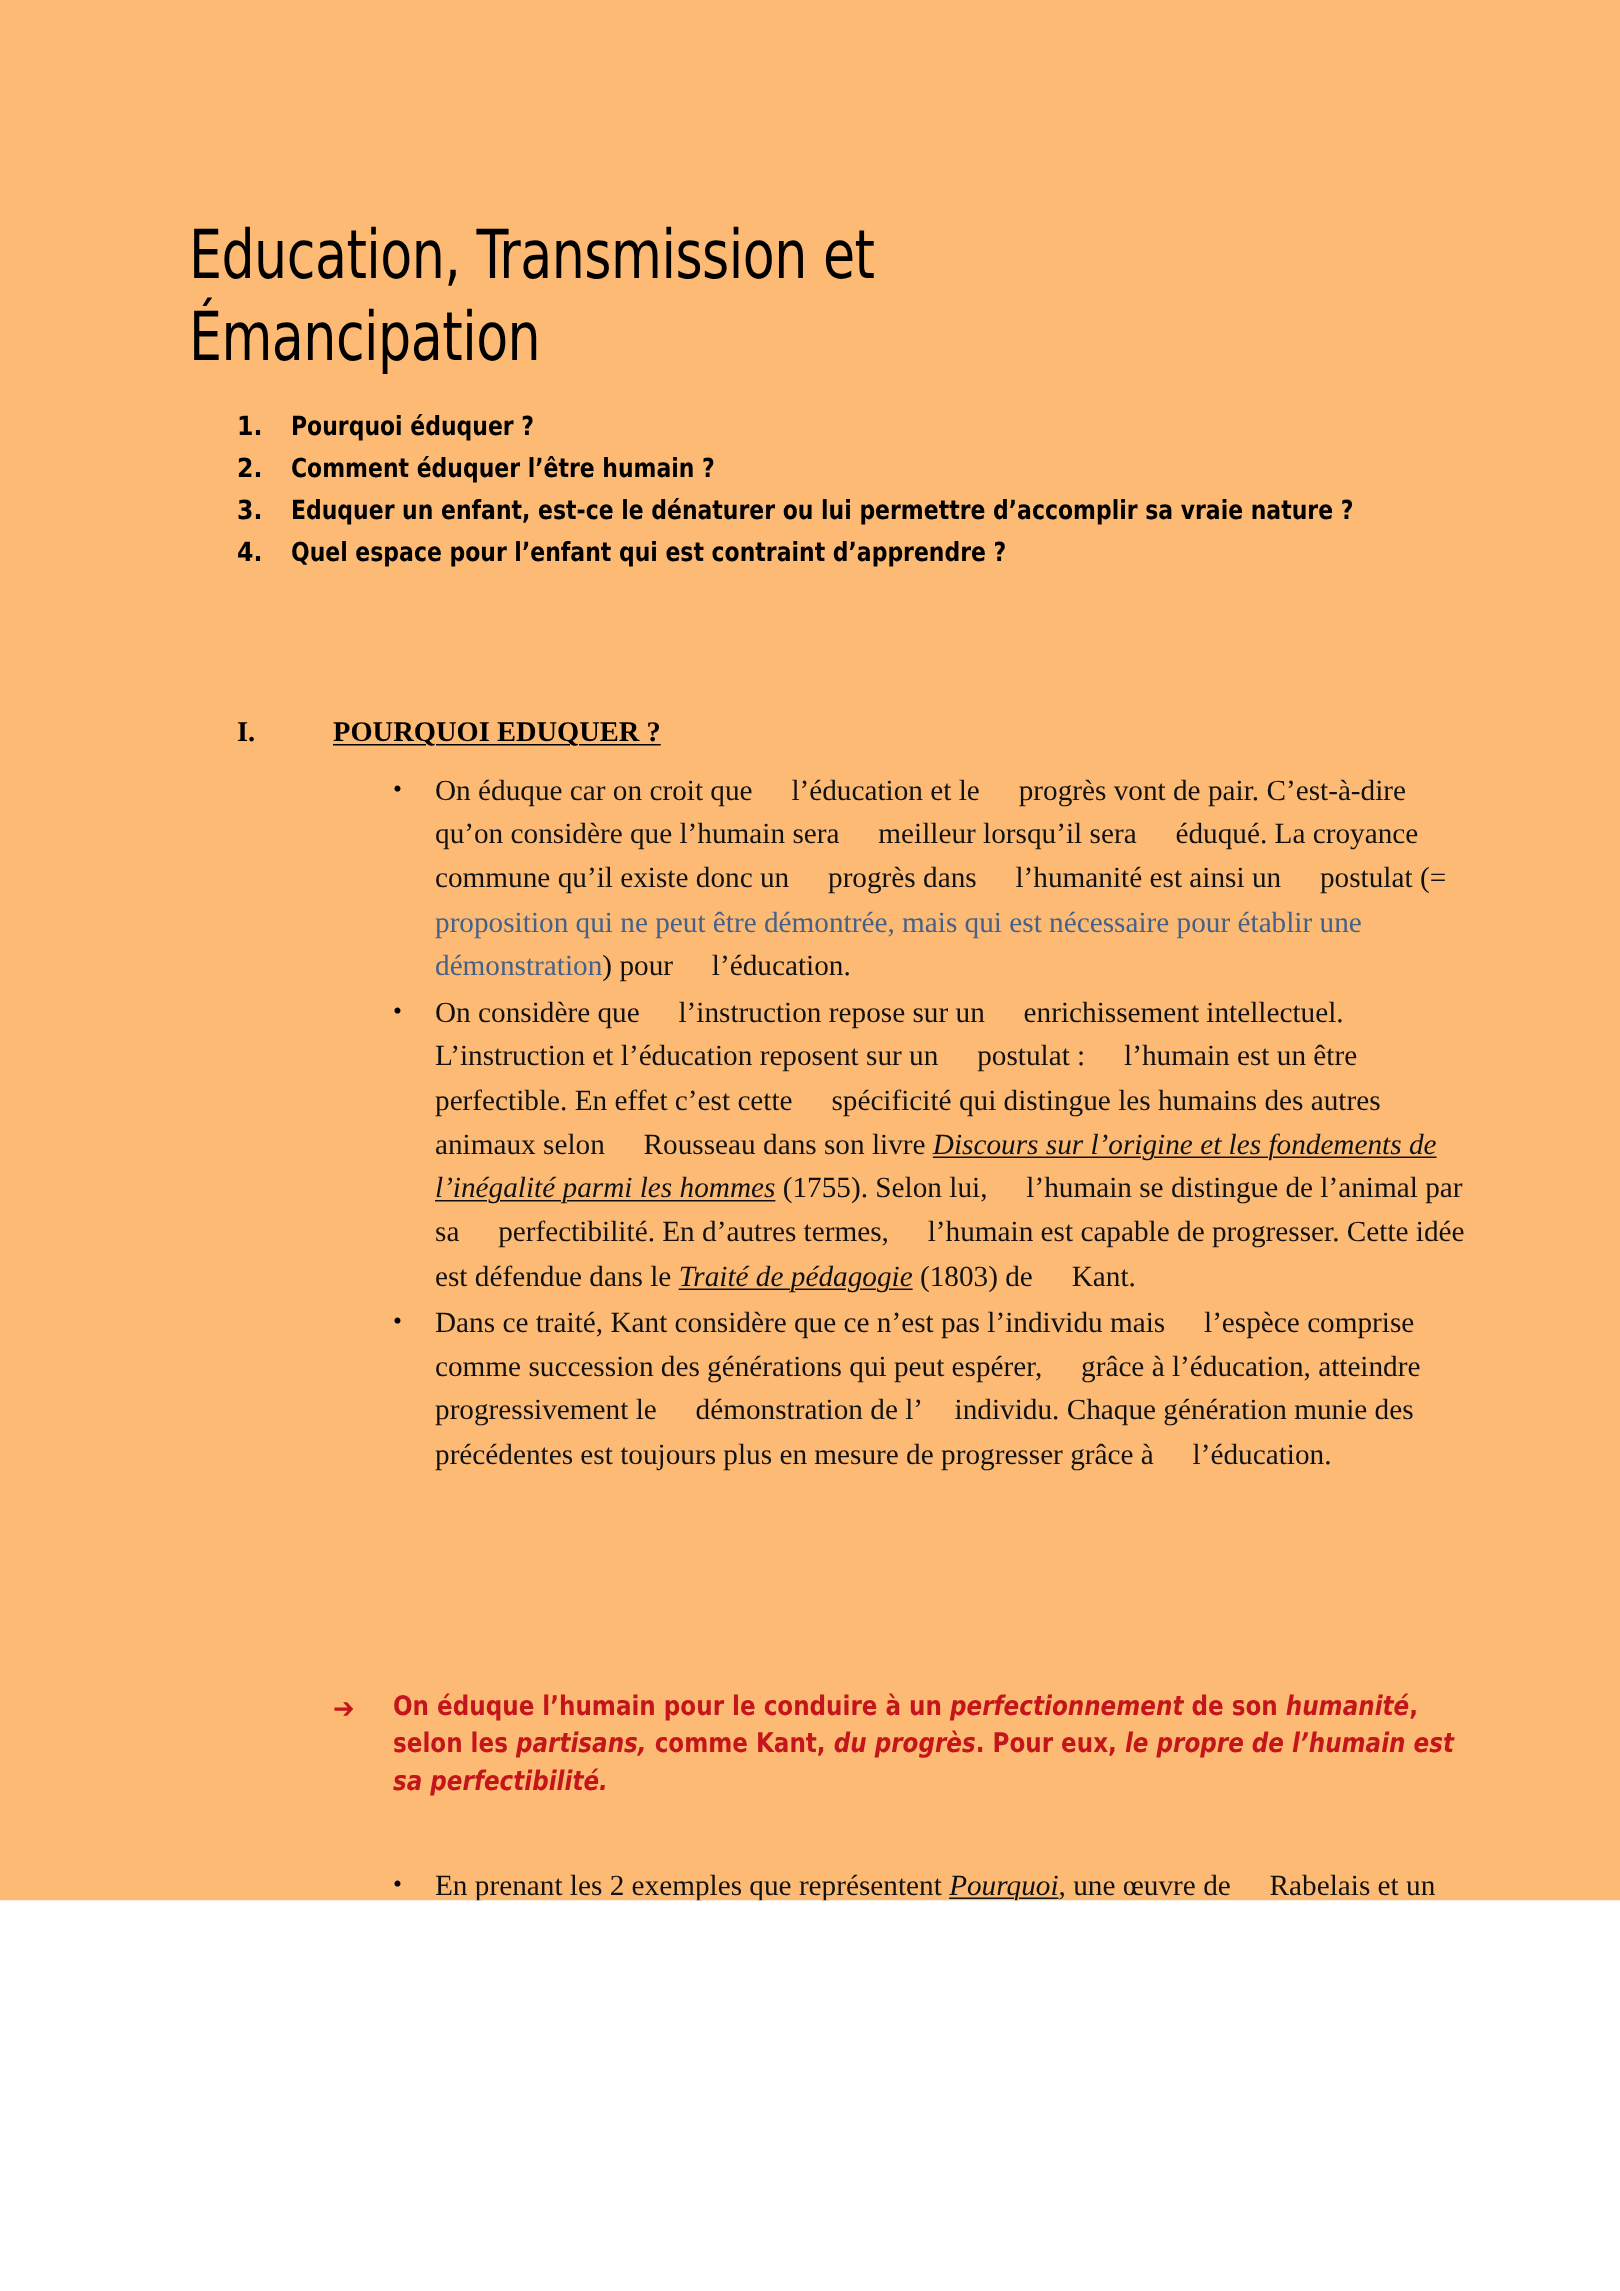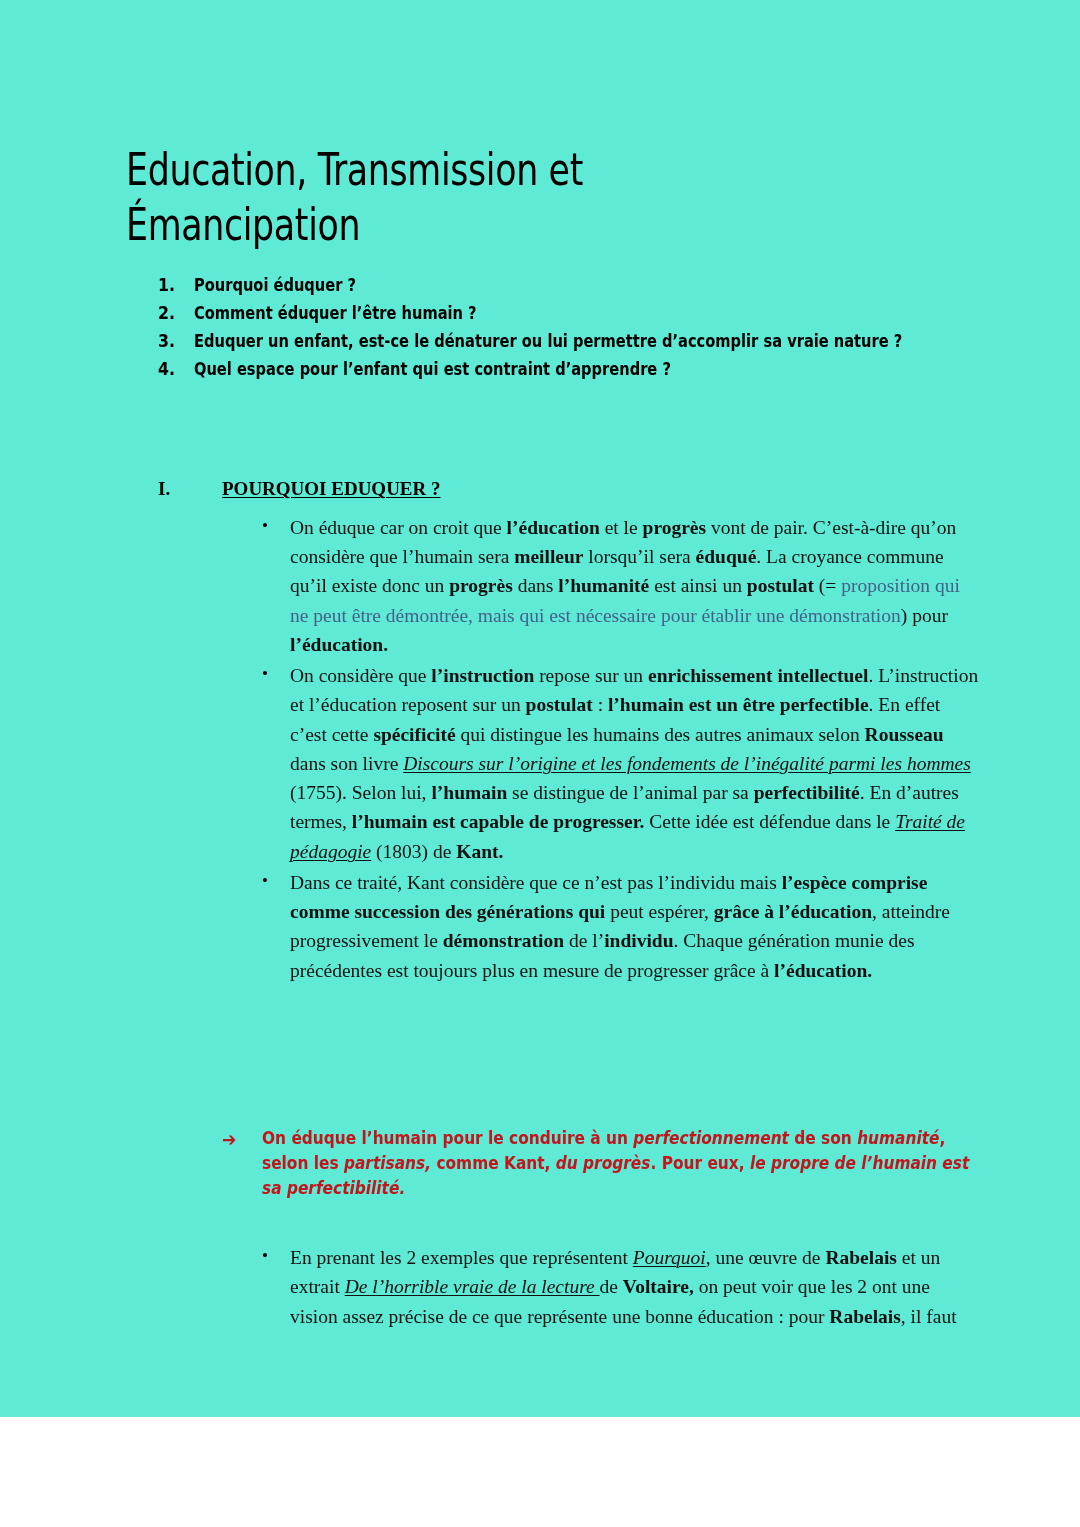--- a/index.html
+++ b/index.html
@@ -3,22 +3,22 @@
 <meta charset="utf-8">
 <style>
   html, body {
     margin: 0;
     padding: 0;
     background: #ffffff;
   }
   .page {
     position: relative;
     width: 1080px;
-    height: 1417px;
-    background: #5eead4;
+    height: 1267px;
+    background: #fdba74;
     overflow: hidden;
     font-family: "Liberation Serif", "DejaVu Serif", serif;
     color: #000000;
   }
 
   
   .doc-title {
     position: absolute;
     left: 126px;
     top: 113px;
@@ -111,21 +111,21 @@
   }
   .bullets li::before {
     content: "\2022";
     position: absolute;
     left: 112px;
     top: -1px;
     font-size: 17px;
     line-height: 1.62;
     color: #000;
   }
-  .bullets li b, .bullets li strong { font-weight: 700; }
+  .bullets li b, .bullets li strong { font-weight: 400; margin-left: 21px; }
   .bullets li .ital-u {
     font-style: italic;
     text-decoration: underline;
     text-underline-offset: 2px;
     text-decoration-thickness: 1px;
   }
   .bullets li .blue {
     color: #44618a;
   }
 

